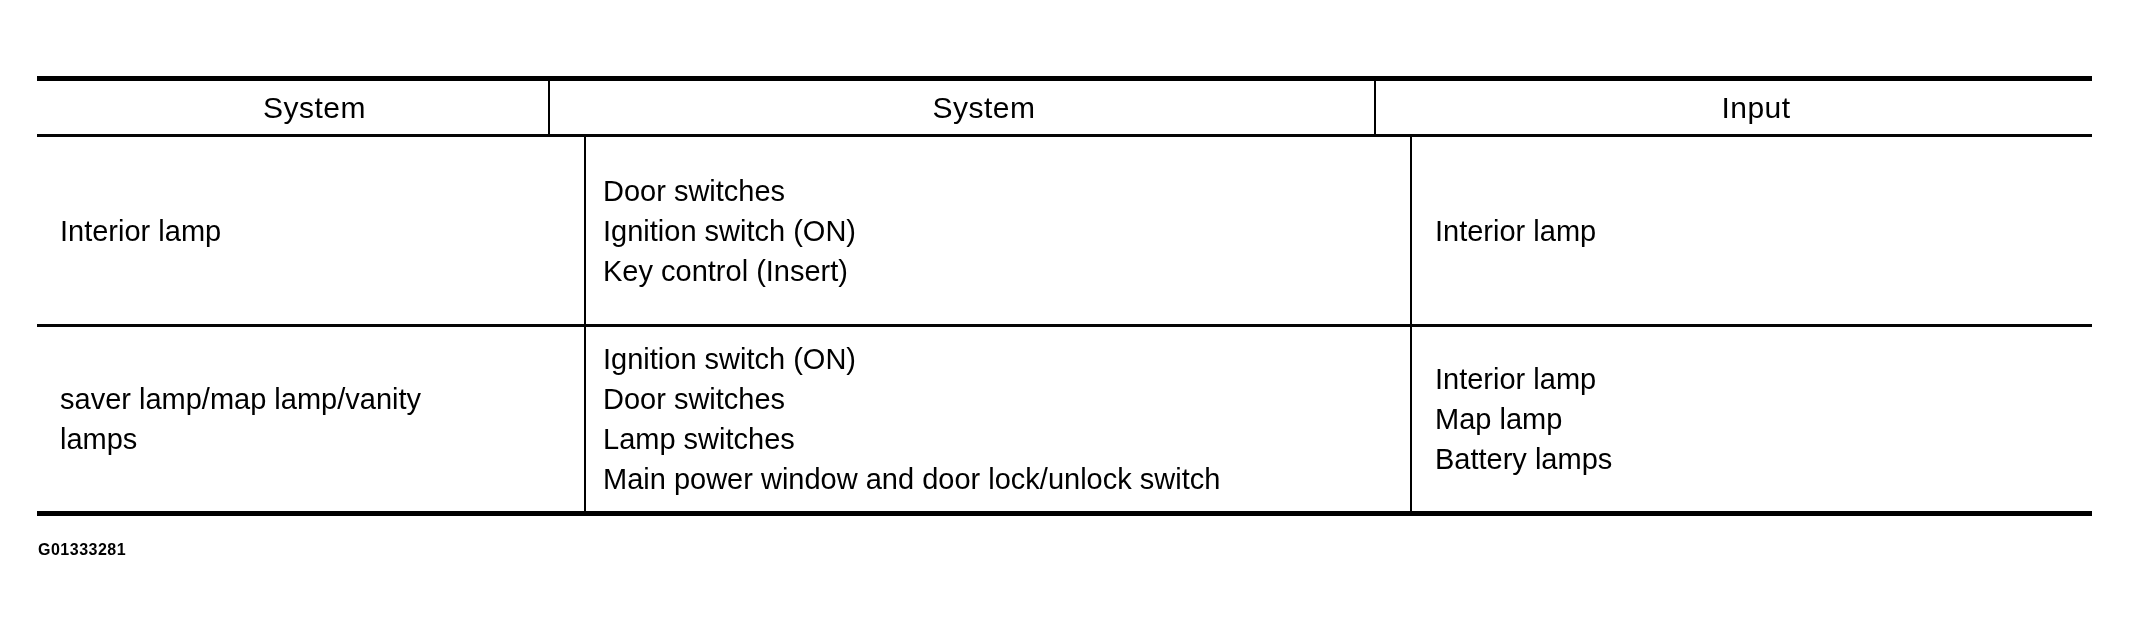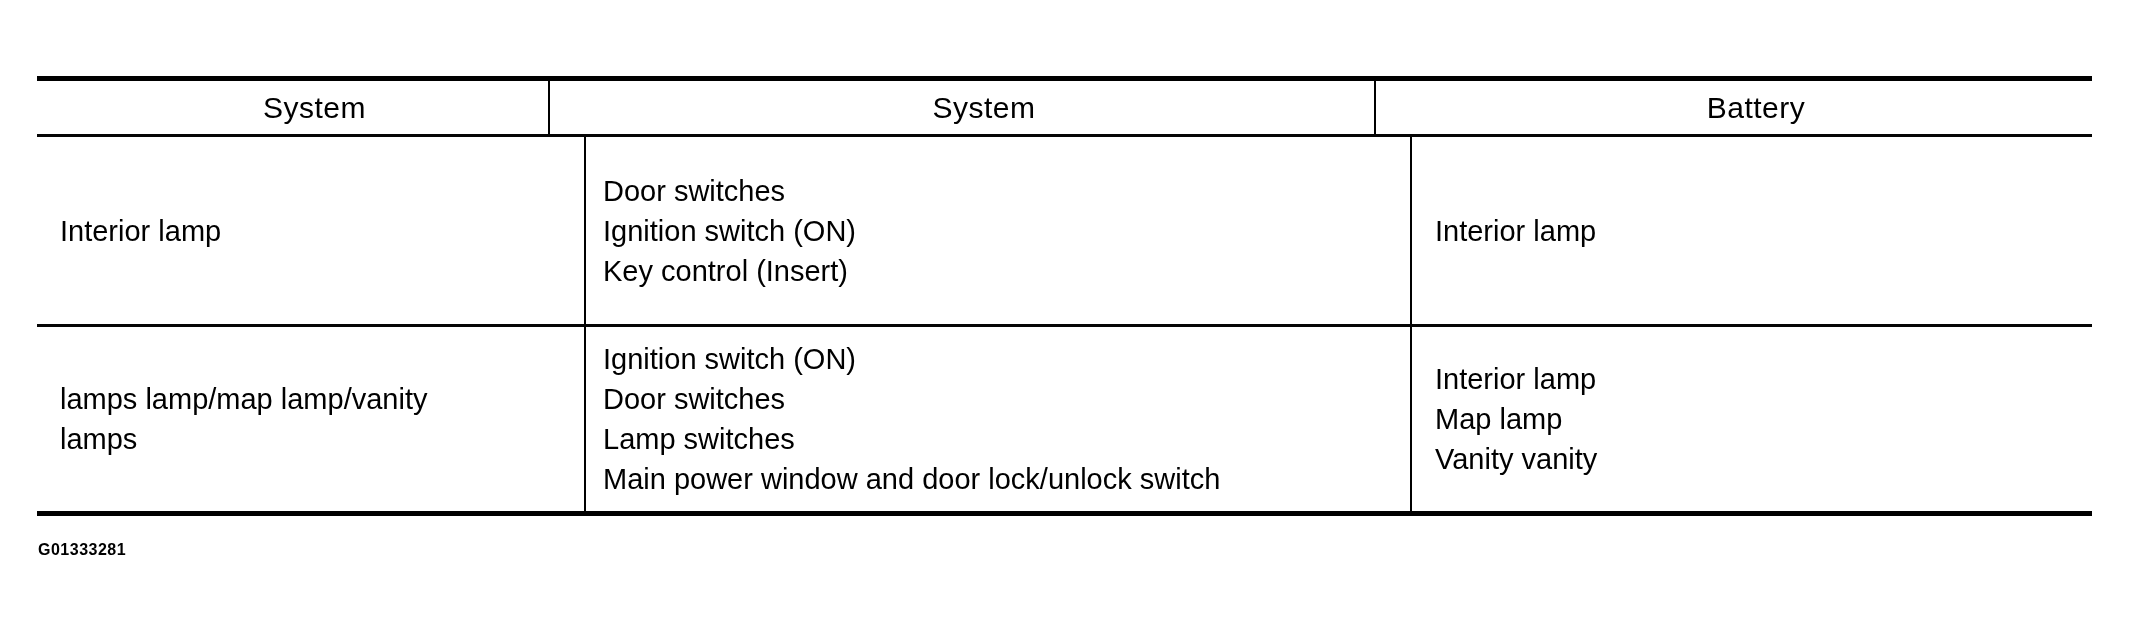--- a/index.html
+++ b/index.html
@@ -57,53 +57,53 @@
   <div class="io-table">
 
     <div class="t-row header">
       <div class="t-cell col-system">
         <span class="hdr-label">System</span>
       </div>
       <div class="t-cell col-input">
         <span class="hdr-label">System</span>
       </div>
       <div class="t-cell col-output">
-        <span class="hdr-label">Battery</span>
+        <span class="hdr-label">Input</span>
       </div>
     </div>
 
     <div class="t-row body1">
       <div class="t-cell col-system">
           <div class="line">Interior lamp</div>
         </div>
       <div class="t-cell col-input">
           <div class="line">Door switches</div>
           <div class="line">Ignition switch (ON)</div>
           <div class="line">Key control (Insert)</div>
         </div>
       <div class="t-cell col-output">
           <div class="line">Interior lamp</div>
         </div>
     </div>
 
     <div class="t-row body2">
       <div class="t-cell col-system">
-          <div class="line">lamps lamp/map lamp/vanity</div>
+          <div class="line">saver lamp/map lamp/vanity</div>
           <div class="line">lamps</div>
         </div>
       <div class="t-cell col-input">
           <div class="line">Ignition switch (ON)</div>
           <div class="line">Door switches</div>
           <div class="line">Lamp switches</div>
           <div class="line">Main power window and door lock/unlock switch</div>
         </div>
       <div class="t-cell col-output">
           <div class="line">Interior lamp</div>
           <div class="line">Map lamp</div>
-          <div class="line">Vanity vanity</div>
+          <div class="line">Battery lamps</div>
         </div>
     </div>
 
   </div>
 
   <div class="figure-id">G01333281</div>
 
 </div>
 
 </body></html>

